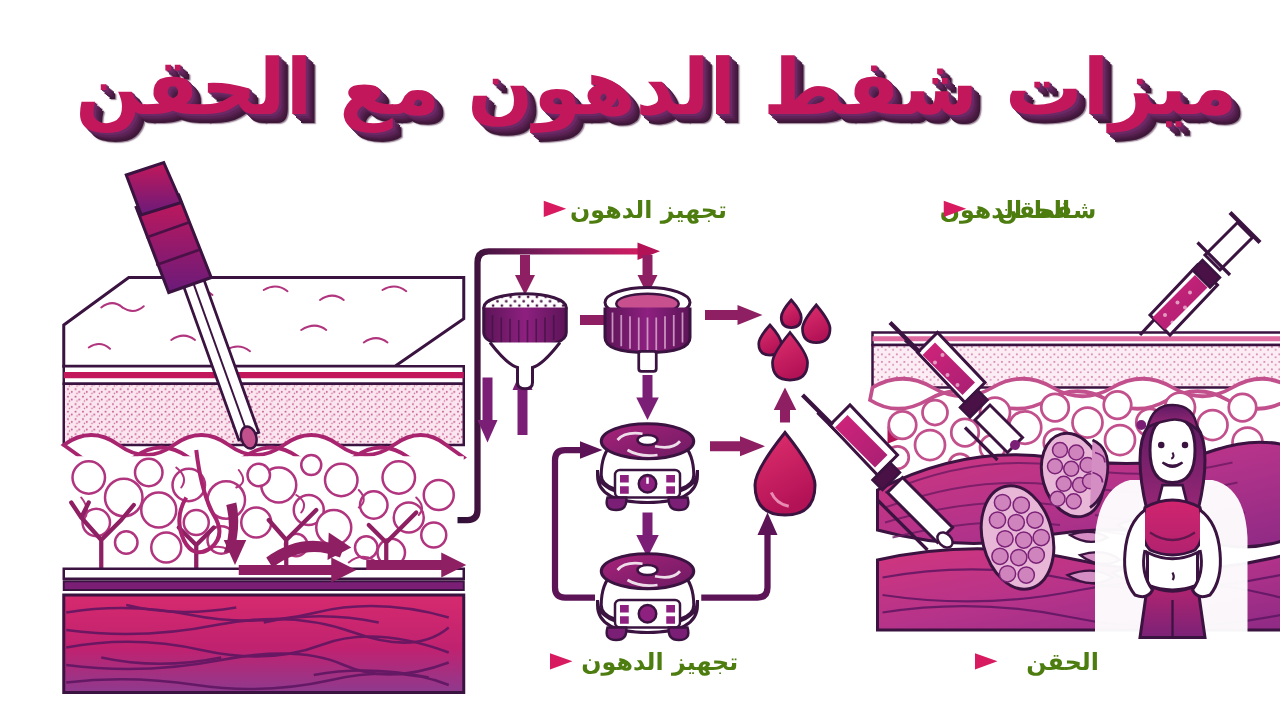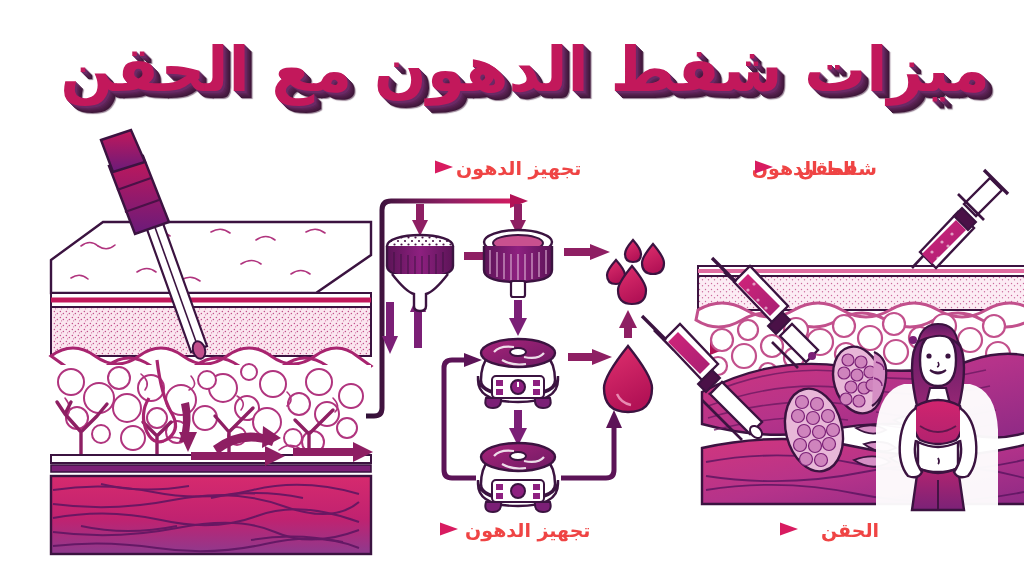--- a/index.html
+++ b/index.html
@@ -23,21 +23,21 @@
     text-shadow:
        1px 1px 0 #6b2a66, 2px 2px 0 #6b2a66, 3px 3px 0 #5e2459,
        4px 4px 0 #57214f, 5px 5px 0 #4e1d47, 6px 6px 0 #471a41,
        7px 7px 0 #3f1739, 8px 8px 1px rgba(60,20,55,.55);
     white-space:nowrap;
   }
 
   
   .stage-label{
     position:absolute;direction:rtl;white-space:nowrap;
-    font-size:19px;font-weight:bold;color:#ef4444;
+    font-size:19px;font-weight:bold;color:#4d7c0f;
   }
   .top-row{top:157px;}
   .bot-row{top:519px;}
 
   .flow-arrow{position:absolute;height:14px;}
   .flow-arrow svg{display:block;}
 
   
   .panel{position:absolute;}
   .panel svg{display:block;overflow:visible;}

